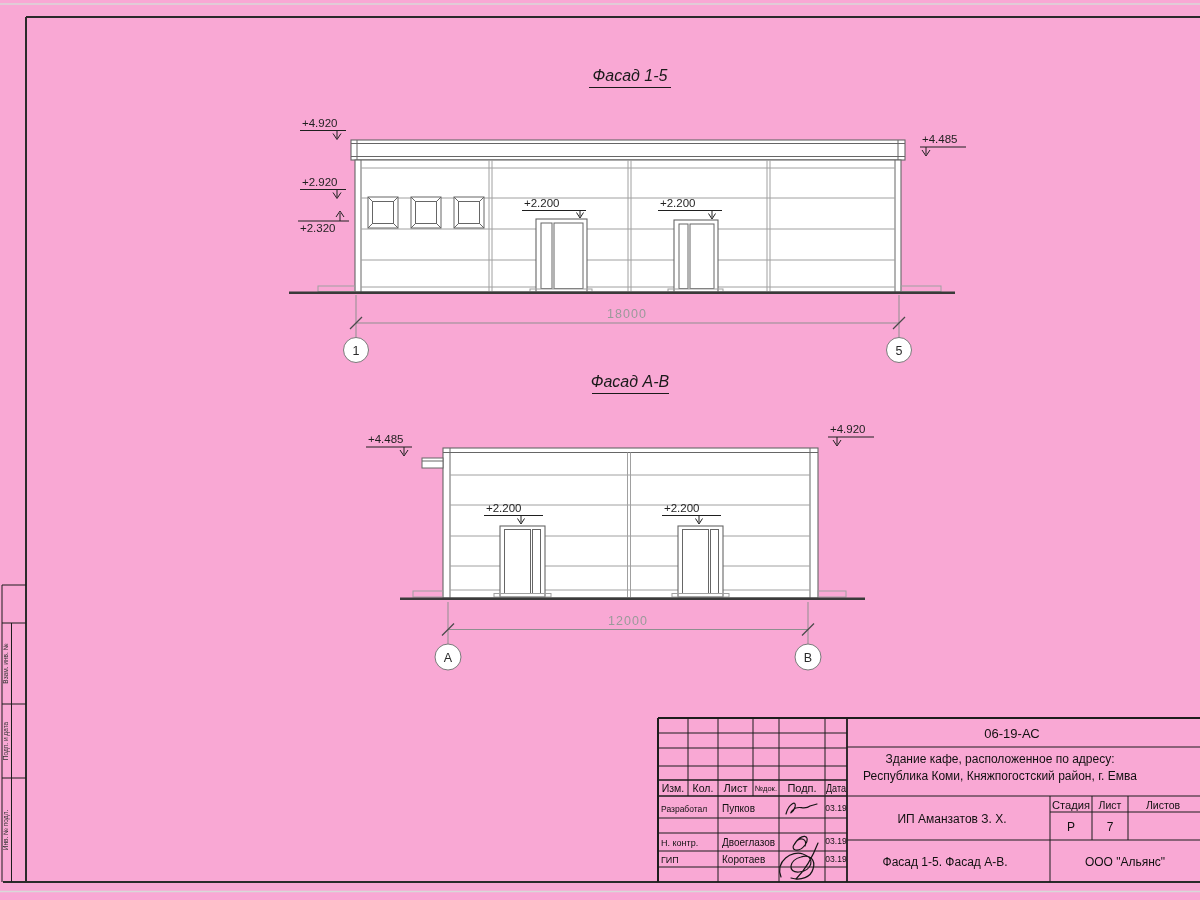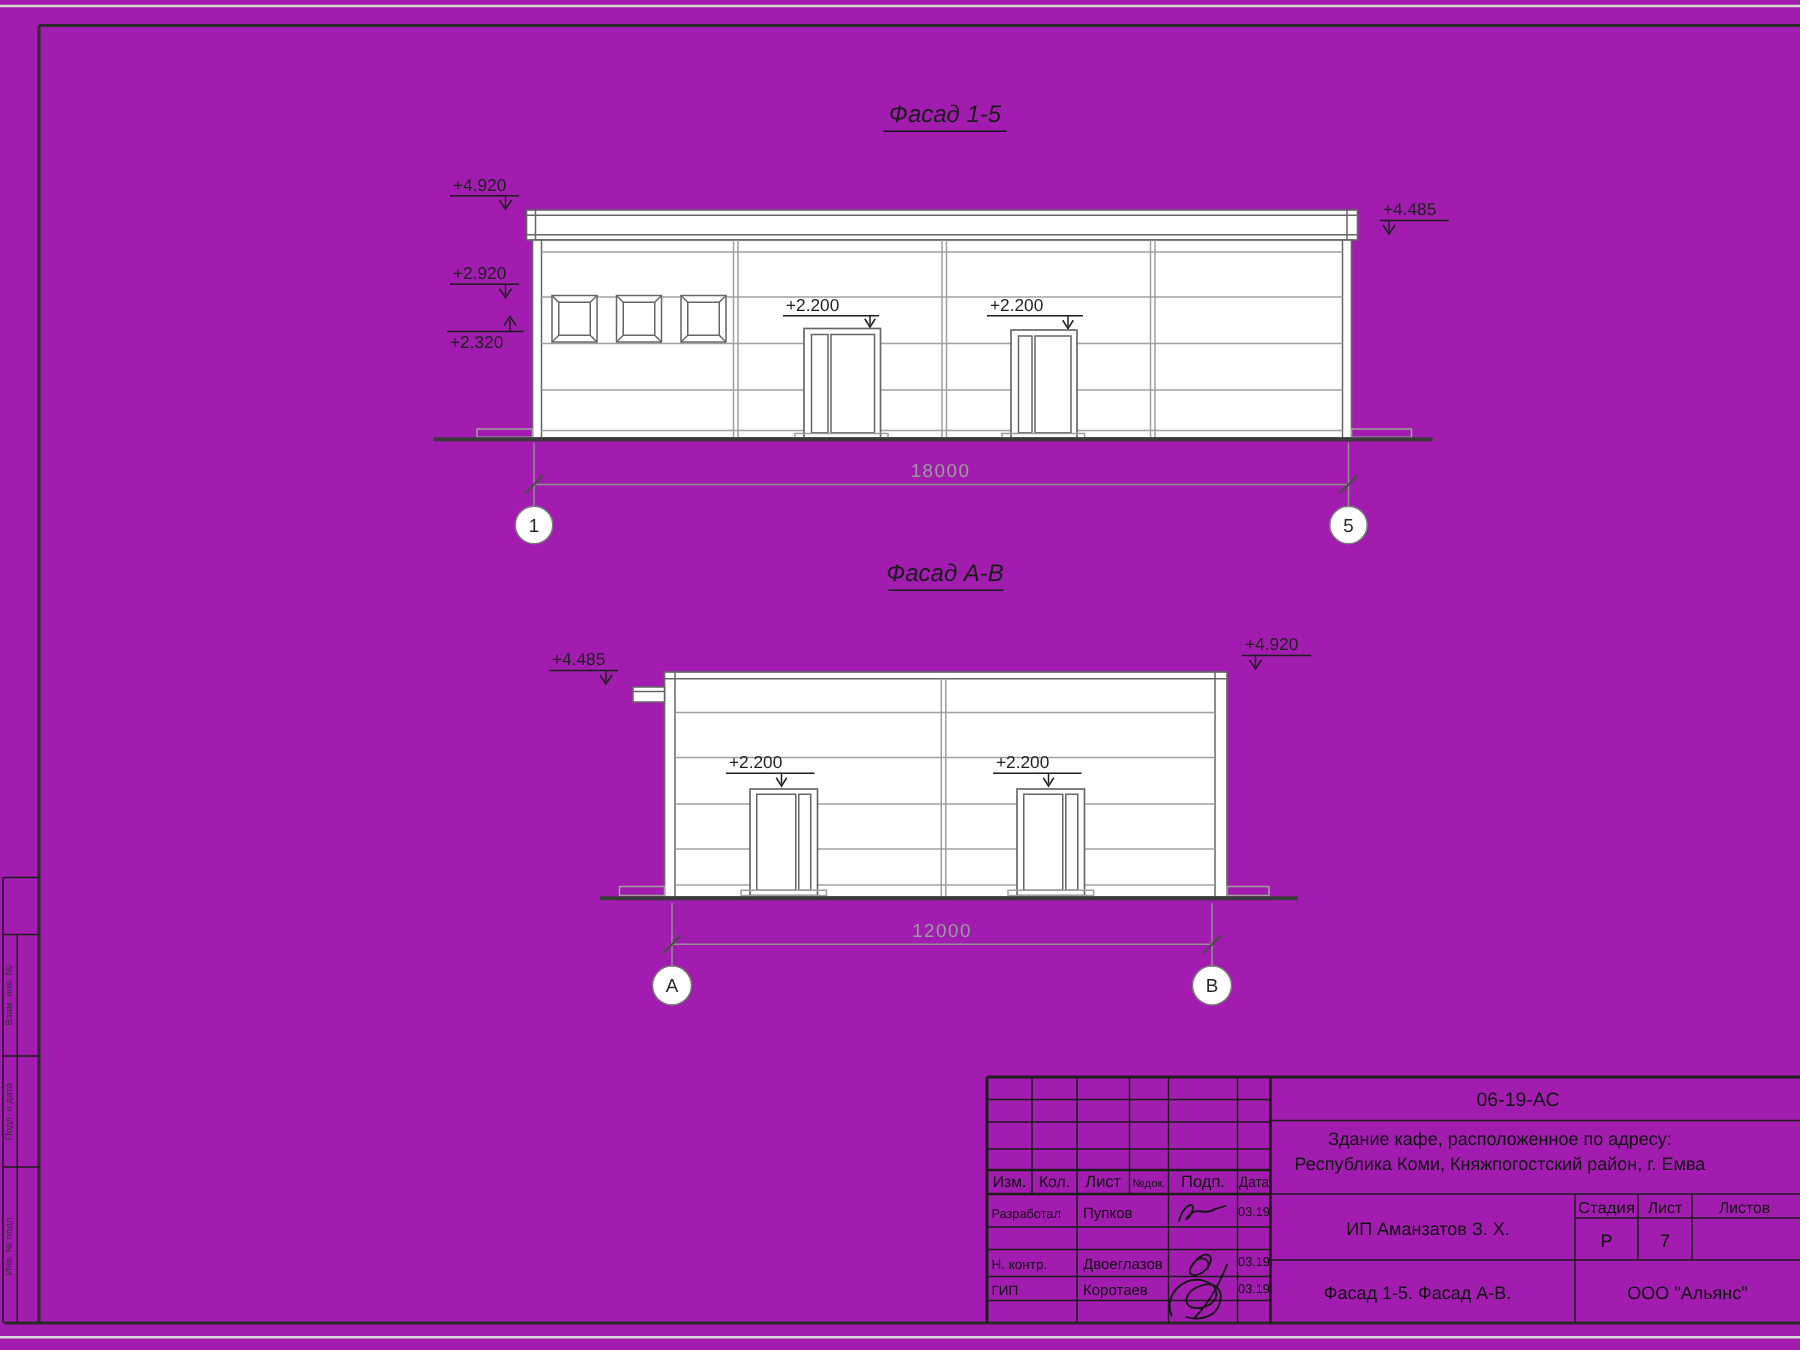--- a/index.html
+++ b/index.html
@@ -1,16 +1,16 @@
 <!DOCTYPE html>
 <html><head>
 <meta charset="utf-8">
 <style>
   html,body{margin:0;padding:0;background:#ffffff;}
-  .sheet{position:relative;width:1200px;height:900px;background:#a21caf;overflow:hidden;
+  .sheet{position:relative;width:1200px;height:900px;background:#f9a8d4;overflow:hidden;
          font-family:"Liberation Sans", sans-serif;}
   svg{position:absolute;left:0;top:0;}
   svg text{font-family:"Liberation Sans", sans-serif;fill:#222;}
   .t-title{font-size:16px;font-style:italic;fill:#1a1a1a;}
   .t-mark{font-size:11.5px;fill:#1f1f1f;}
   .t-dim{font-size:12.5px;fill:#9a9a9a;letter-spacing:1px;}
   .t-axis{font-size:12.5px;fill:#2a2a2a;}
   .t-tb{fill:#111;}
   .t-side{font-size:6.5px;fill:#333;}
   .ln{stroke:#666;fill:none;}

